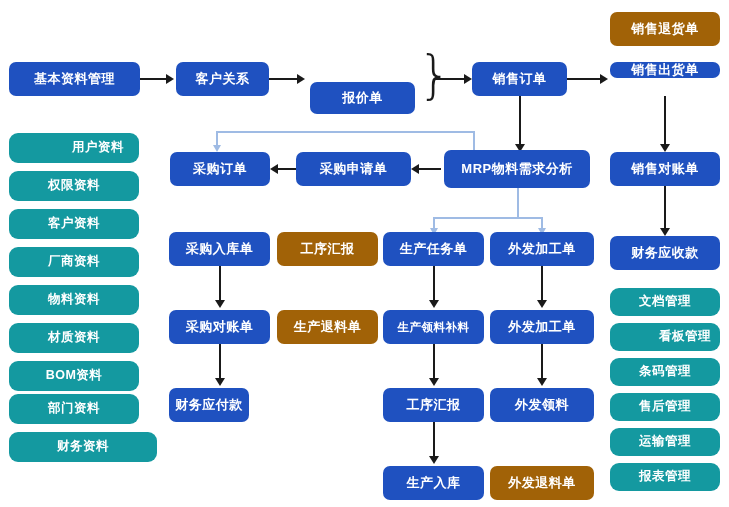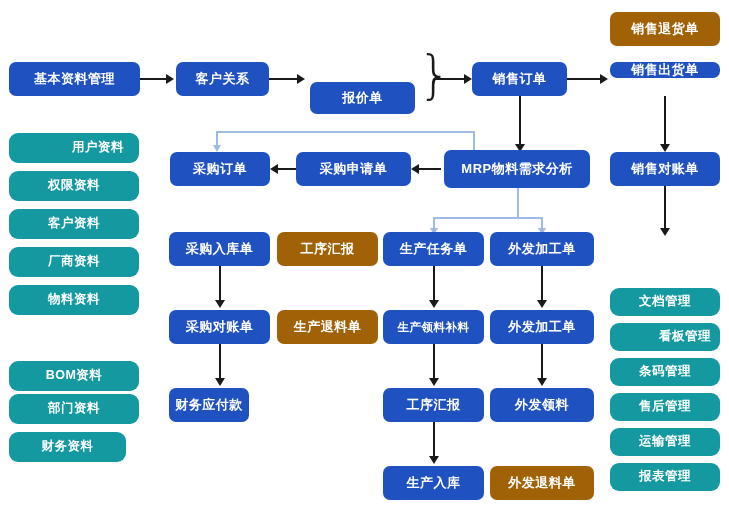--- a/index.html
+++ b/index.html
@@ -87,29 +87,31 @@
   <div class="node blue fs13" style="left:610px;top:62px;width:110px;height:16px;">销售出货单</div>
 
   <div class="ln v" style="left:664px;top:96px;height:52px;"></div>
   <div class="arw down" style="left:660px;top:144px;"></div>
 
   <div class="node blue fs13" style="left:610px;top:152px;width:110px;height:34px;">销售对账单</div>
 
   <div class="ln v" style="left:664px;top:186px;height:46px;"></div>
   <div class="arw down" style="left:660px;top:228px;"></div>
 
+  <div class="node blue fs13" style="left:610px;top:236px;width:110px;height:34px;">财务应收款</div>
 
   <div class="node teal fs12" style="left:9px;top:133px;width:130px;height:30px;padding-left:48px;">用户资料</div>
   <div class="node teal fs12" style="left:9px;top:171px;width:130px;height:30px;">权限资料</div>
   <div class="node teal fs12" style="left:9px;top:209px;width:130px;height:30px;">客户资料</div>
   <div class="node teal fs12" style="left:9px;top:247px;width:130px;height:30px;">厂商资料</div>
   <div class="node teal fs12" style="left:9px;top:285px;width:130px;height:30px;">物料资料</div>
+  <div class="node teal fs12" style="left:9px;top:323px;width:130px;height:30px;">材质资料</div>
   <div class="node teal fs12" style="left:9px;top:361px;width:130px;height:30px;">BOM资料</div>
   <div class="node teal fs12" style="left:9px;top:394px;width:130px;height:30px;">部门资料</div>
-  <div class="node teal fs12" style="left:9px;top:432px;width:117px;height:30px;">财务资料</div>
+  <div class="node teal fs12" style="left:9px;top:432px;width:148px;height:30px;">财务资料</div>
 
   <div class="ln v" style="left:519px;top:96px;height:52px;"></div>
   <div class="arw down" style="left:515px;top:144px;"></div>
 
   <div class="lnb v" style="left:473px;top:131px;height:22px;"></div>
   <div class="lnb h" style="left:216px;top:131px;width:259px;"></div>
   <div class="lnb v" style="left:216px;top:131px;height:17px;"></div>
   <div class="arw bdown" style="left:213px;top:145px;"></div>
 
   <div class="node blue fs13" style="left:170px;top:152px;width:100px;height:34px;">采购订单</div>

